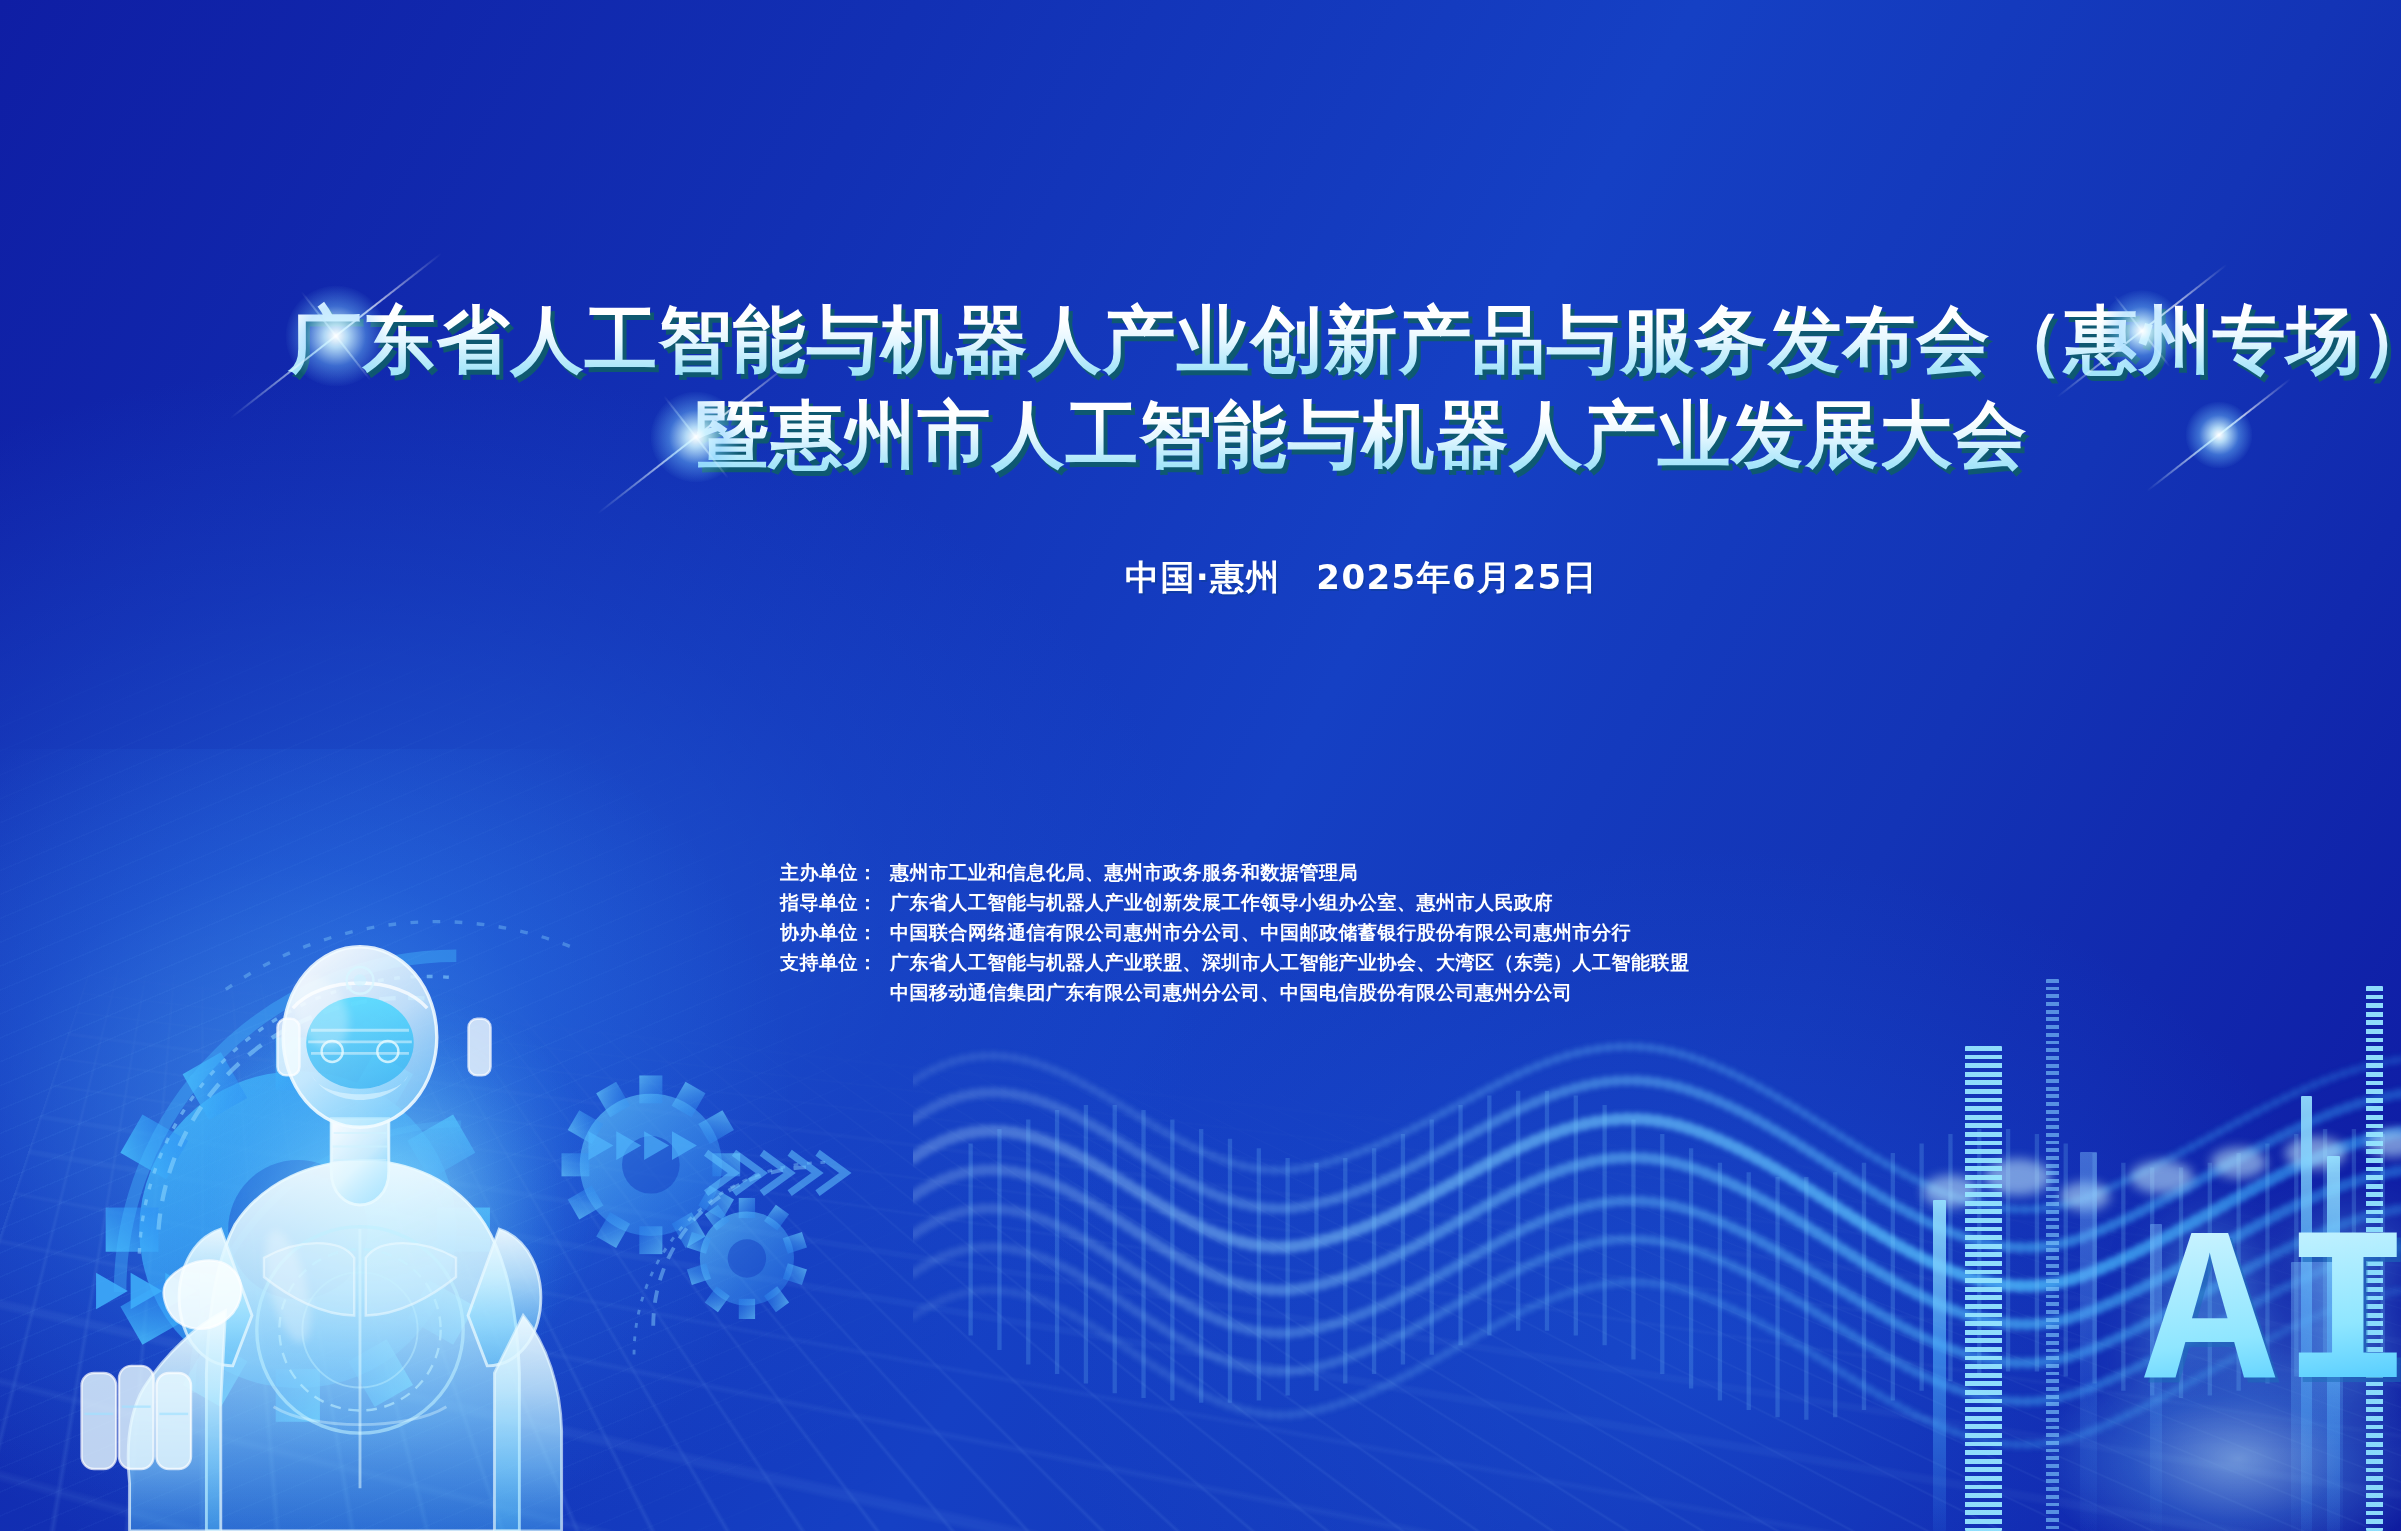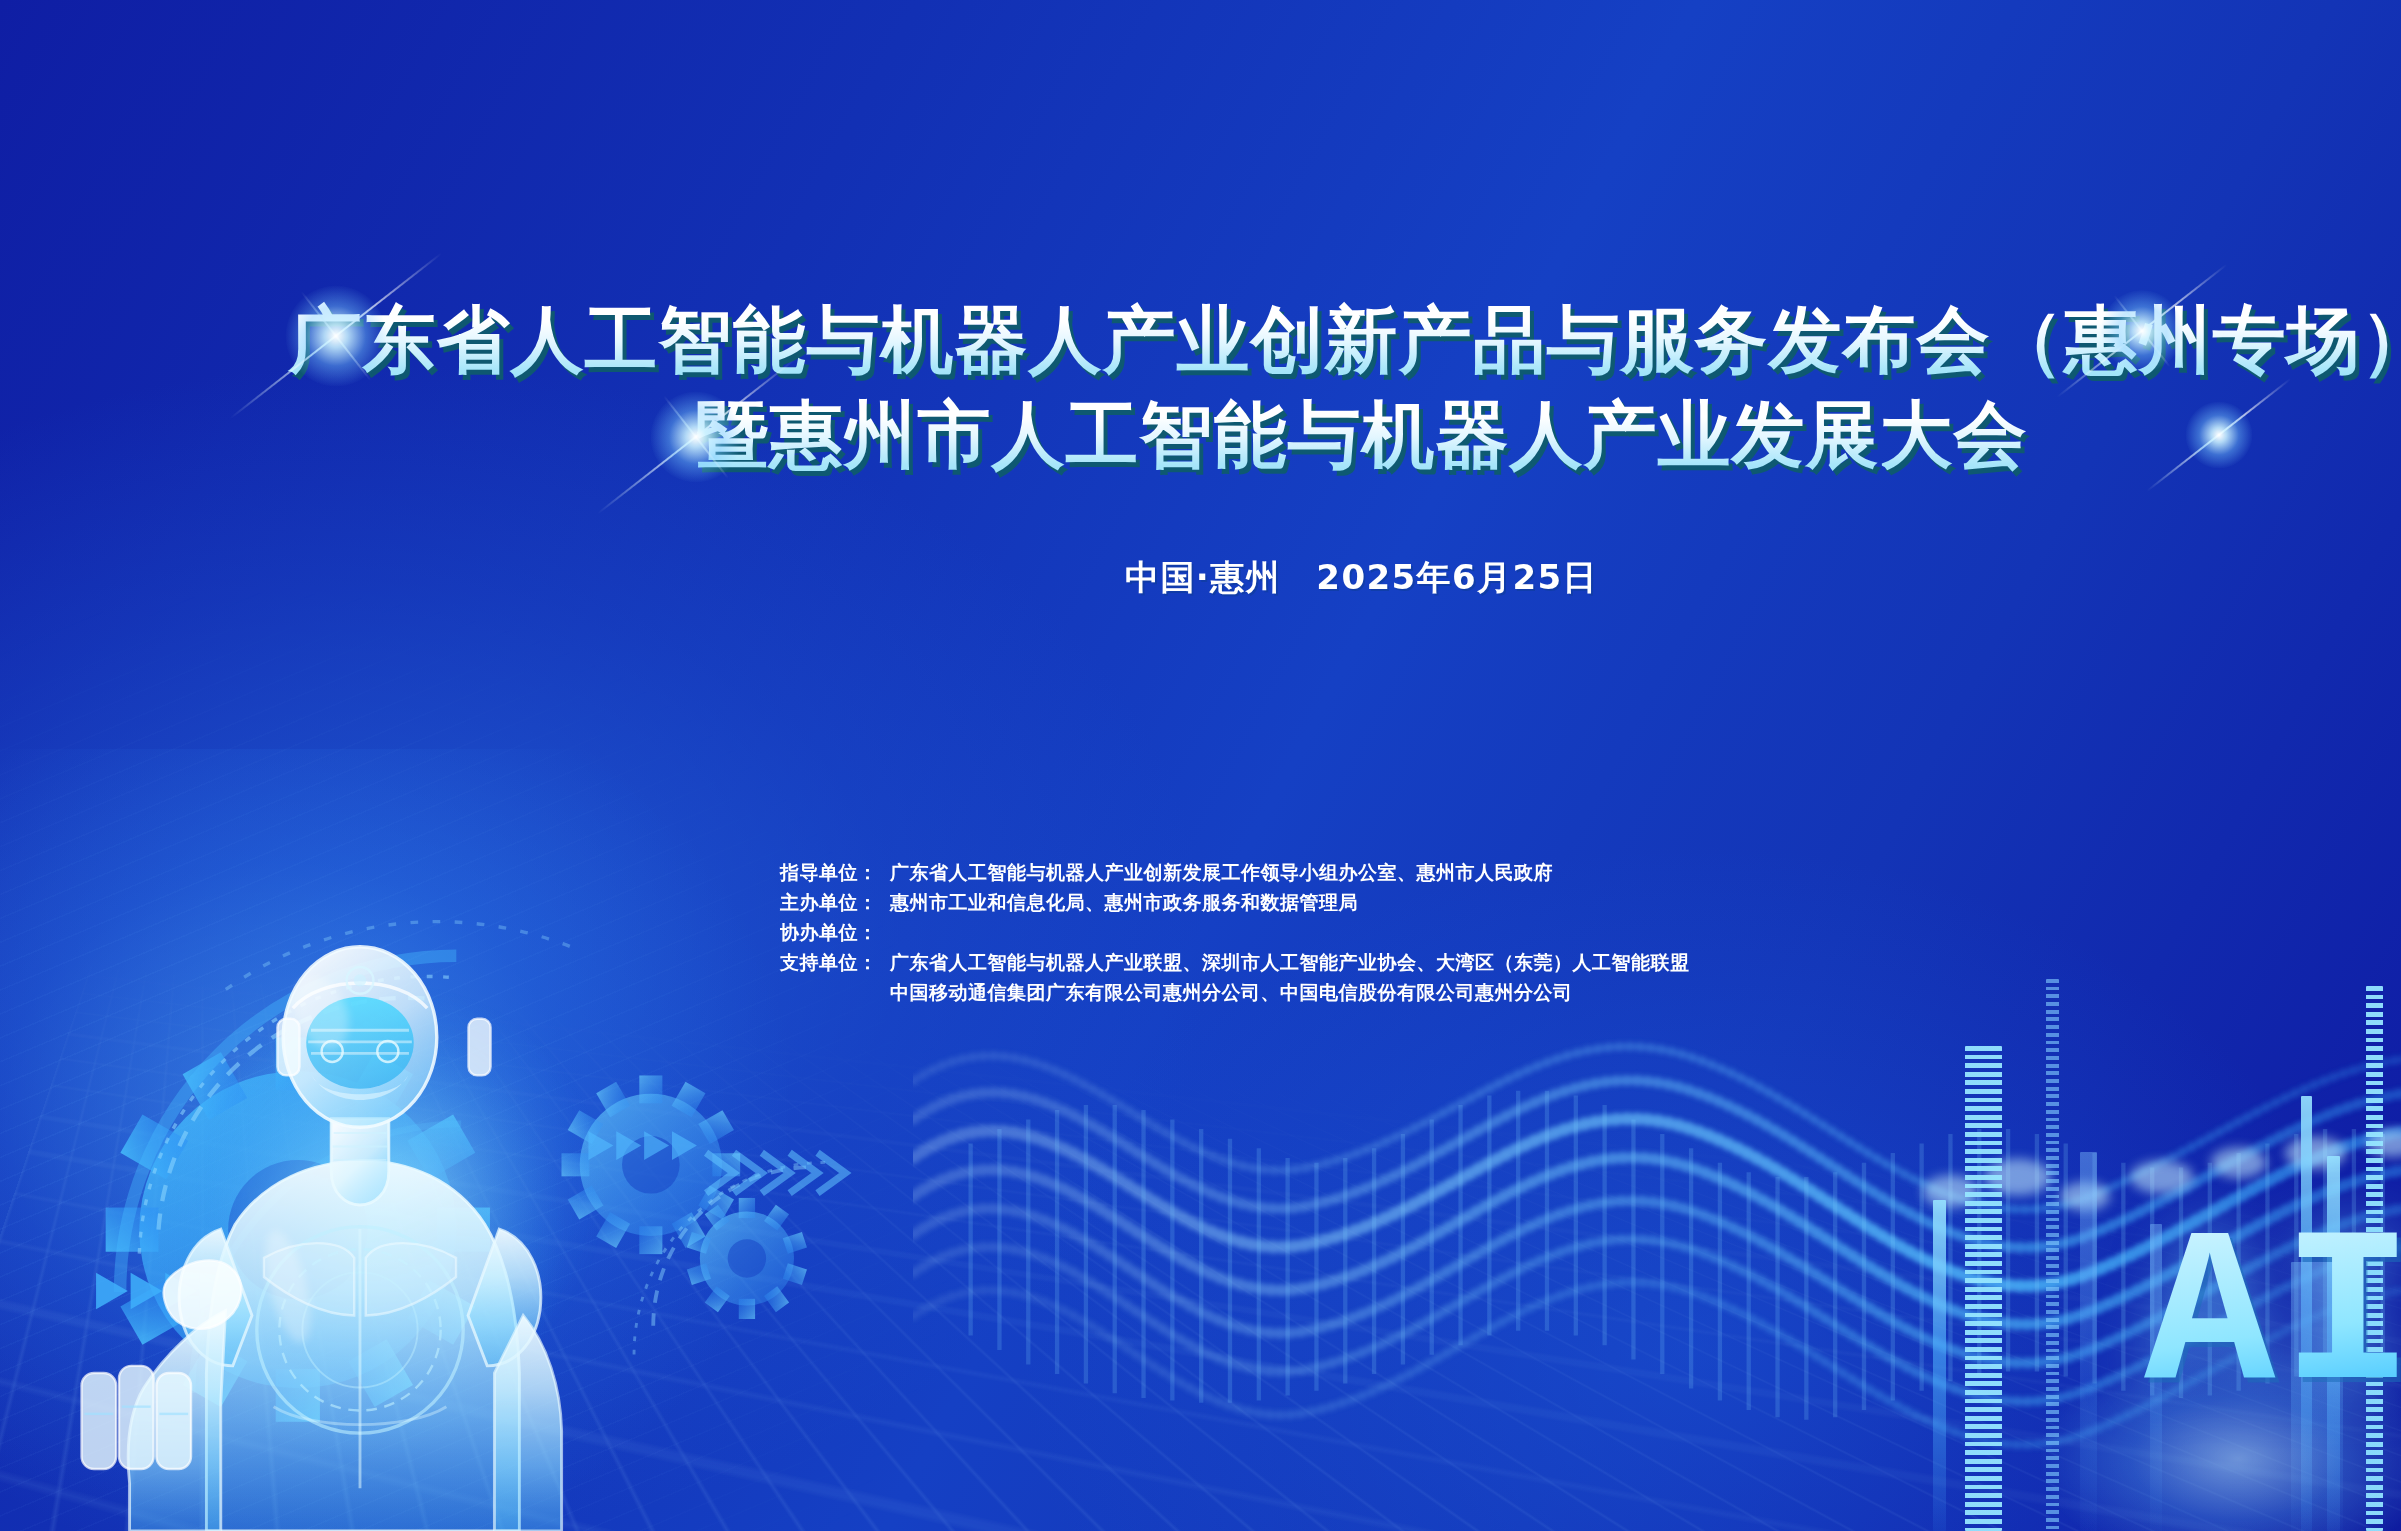--- a/index.html
+++ b/index.html
@@ -484,29 +484,30 @@
   </div>
   <div class="sparkle" style="left:2219px; top:435px; --d:67px; --w:183px;">
     <div class="streak"></div>
     <div class="core"></div>
   </div>
 
   <div id="subtitle">中国·惠州　2025年6月25日</div>
 
   <div id="orgs">
     <div class="org-row">
+      <span class="org-label">主办单位：</span>
+      <span class="org-value">惠州市工业和信息化局、惠州市政务服务和数据管理局</span>
+    </div>
+    <div class="org-row">
       <span class="org-label">指导单位：</span>
       <span class="org-value">广东省人工智能与机器人产业创新发展工作领导小组办公室、惠州市人民政府</span>
     </div>
     <div class="org-row">
-      <span class="org-label">主办单位：</span>
-      <span class="org-value">惠州市工业和信息化局、惠州市政务服务和数据管理局</span>
-    </div>
-    <div class="org-row">
       <span class="org-label">协办单位：</span>
+      <span class="org-value">中国联合网络通信有限公司惠州市分公司、中国邮政储蓄银行股份有限公司惠州市分行</span>
     </div>
     <div class="org-row">
       <span class="org-label">支持单位：</span>
       <span class="org-value">广东省人工智能与机器人产业联盟、深圳市人工智能产业协会、大湾区（东莞）人工智能联盟</span>
     </div>
     <div class="org-row">
       <span class="org-label"></span>
       <span class="org-value">中国移动通信集团广东有限公司惠州分公司、中国电信股份有限公司惠州分公司</span>
     </div>
   </div>

